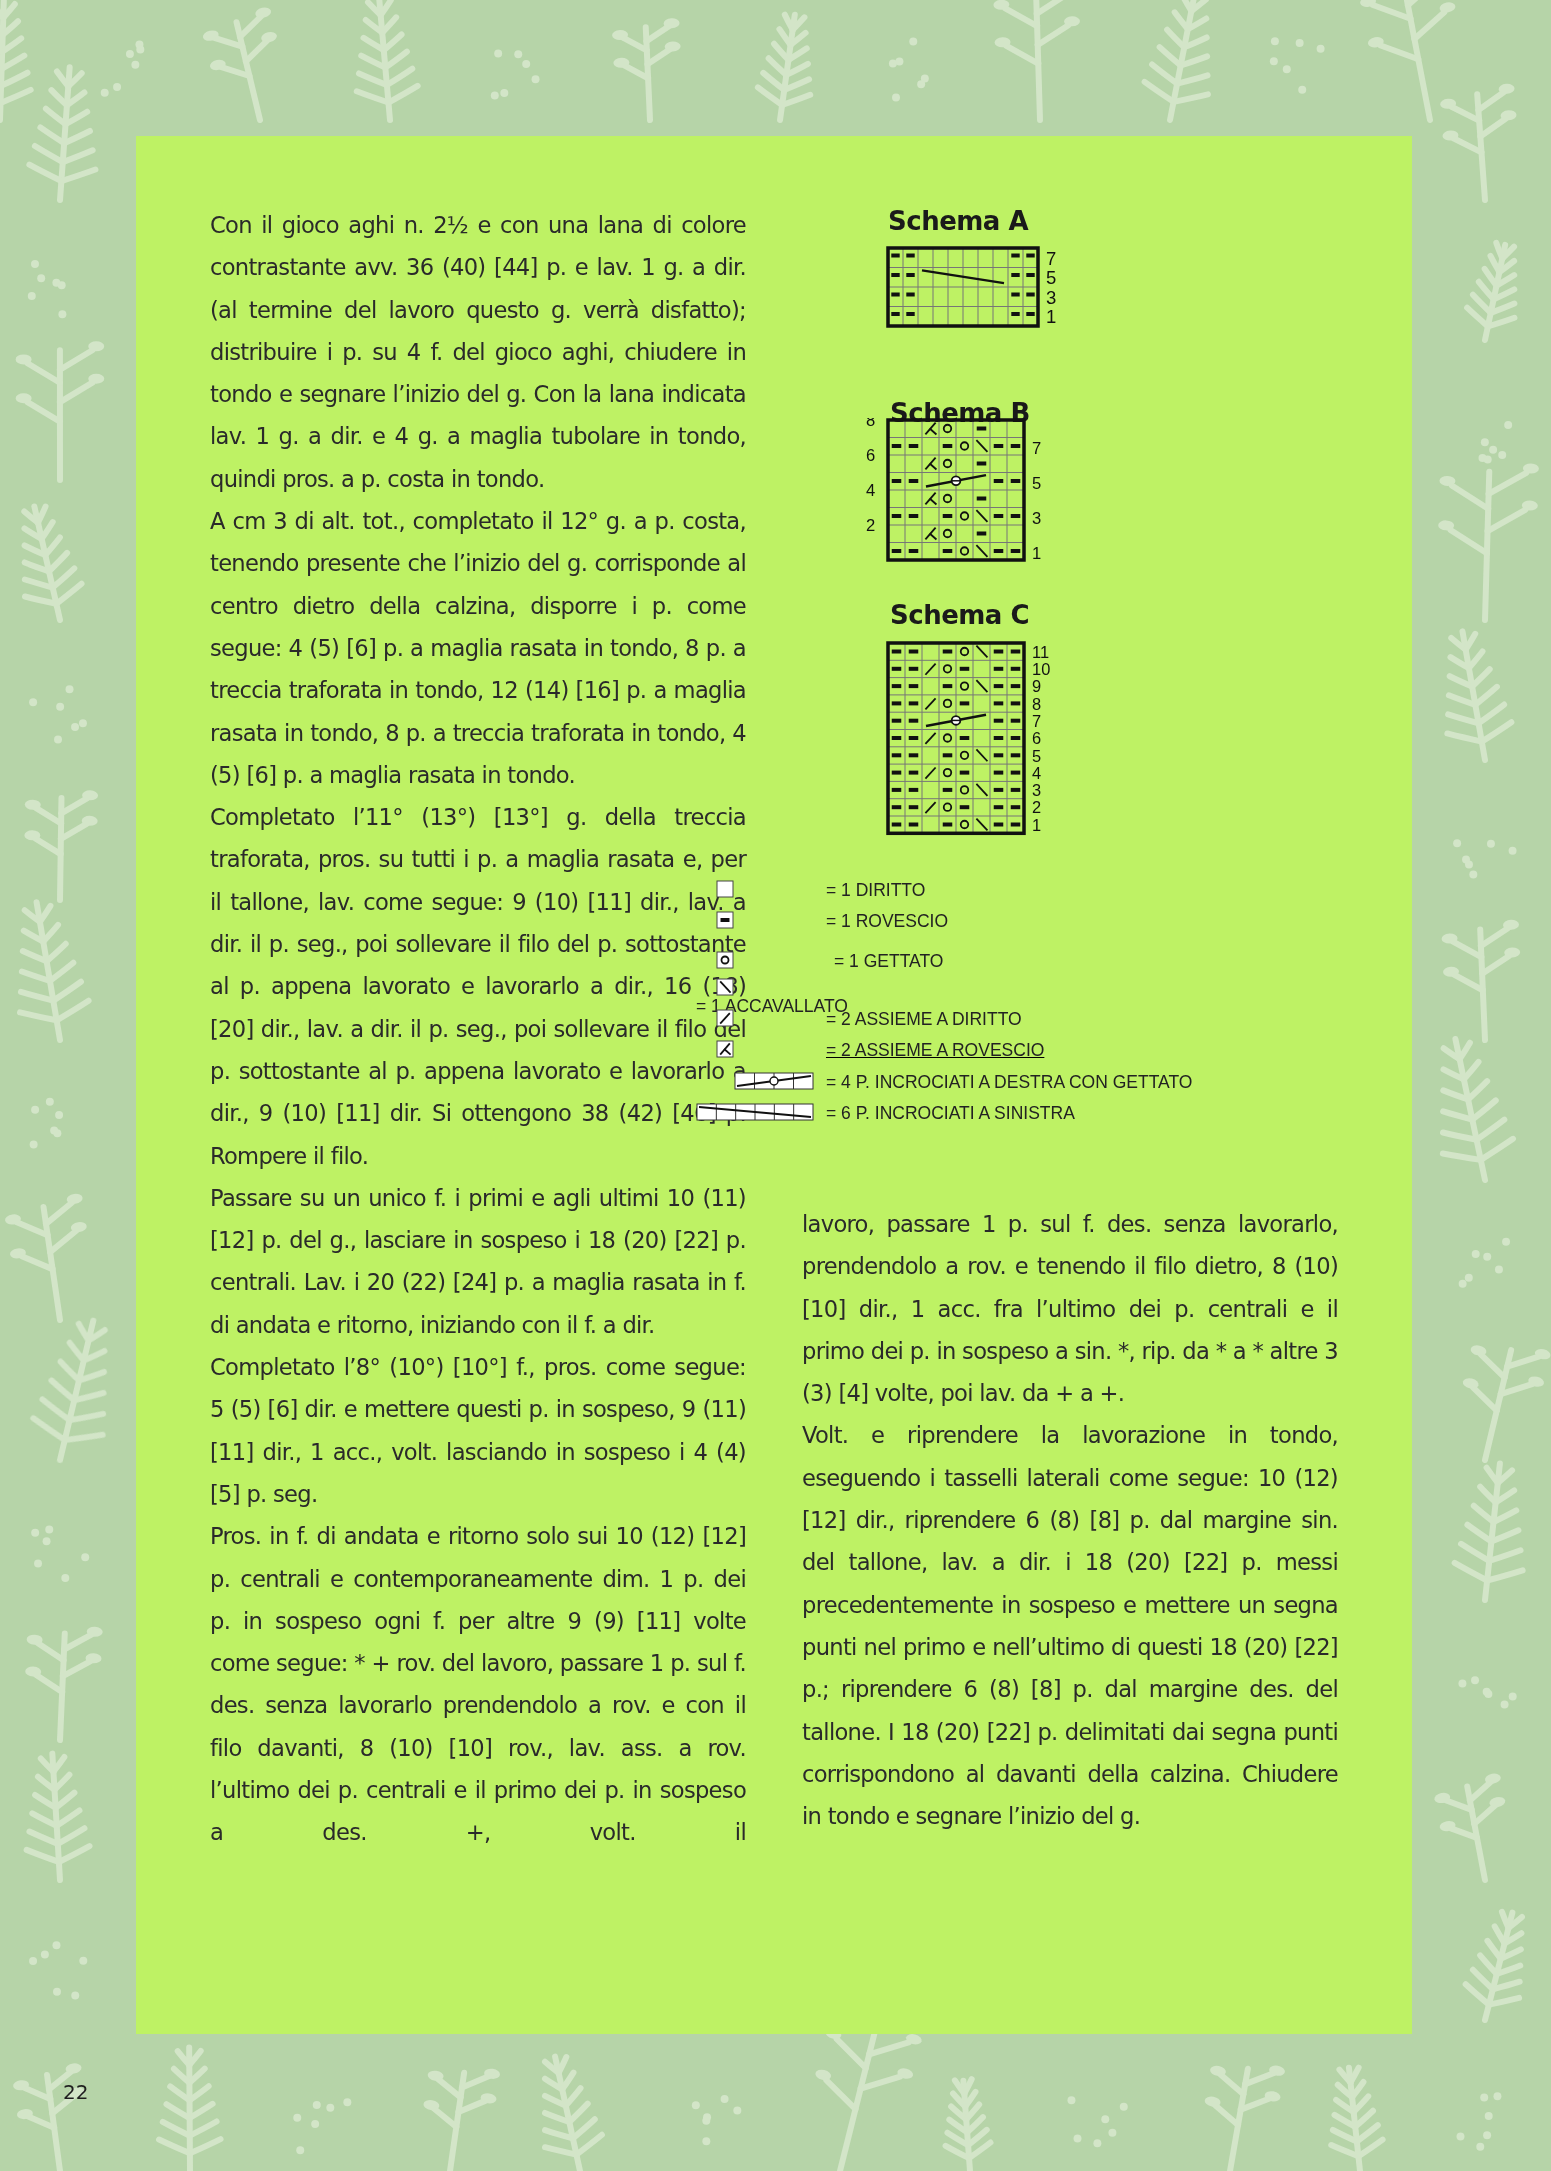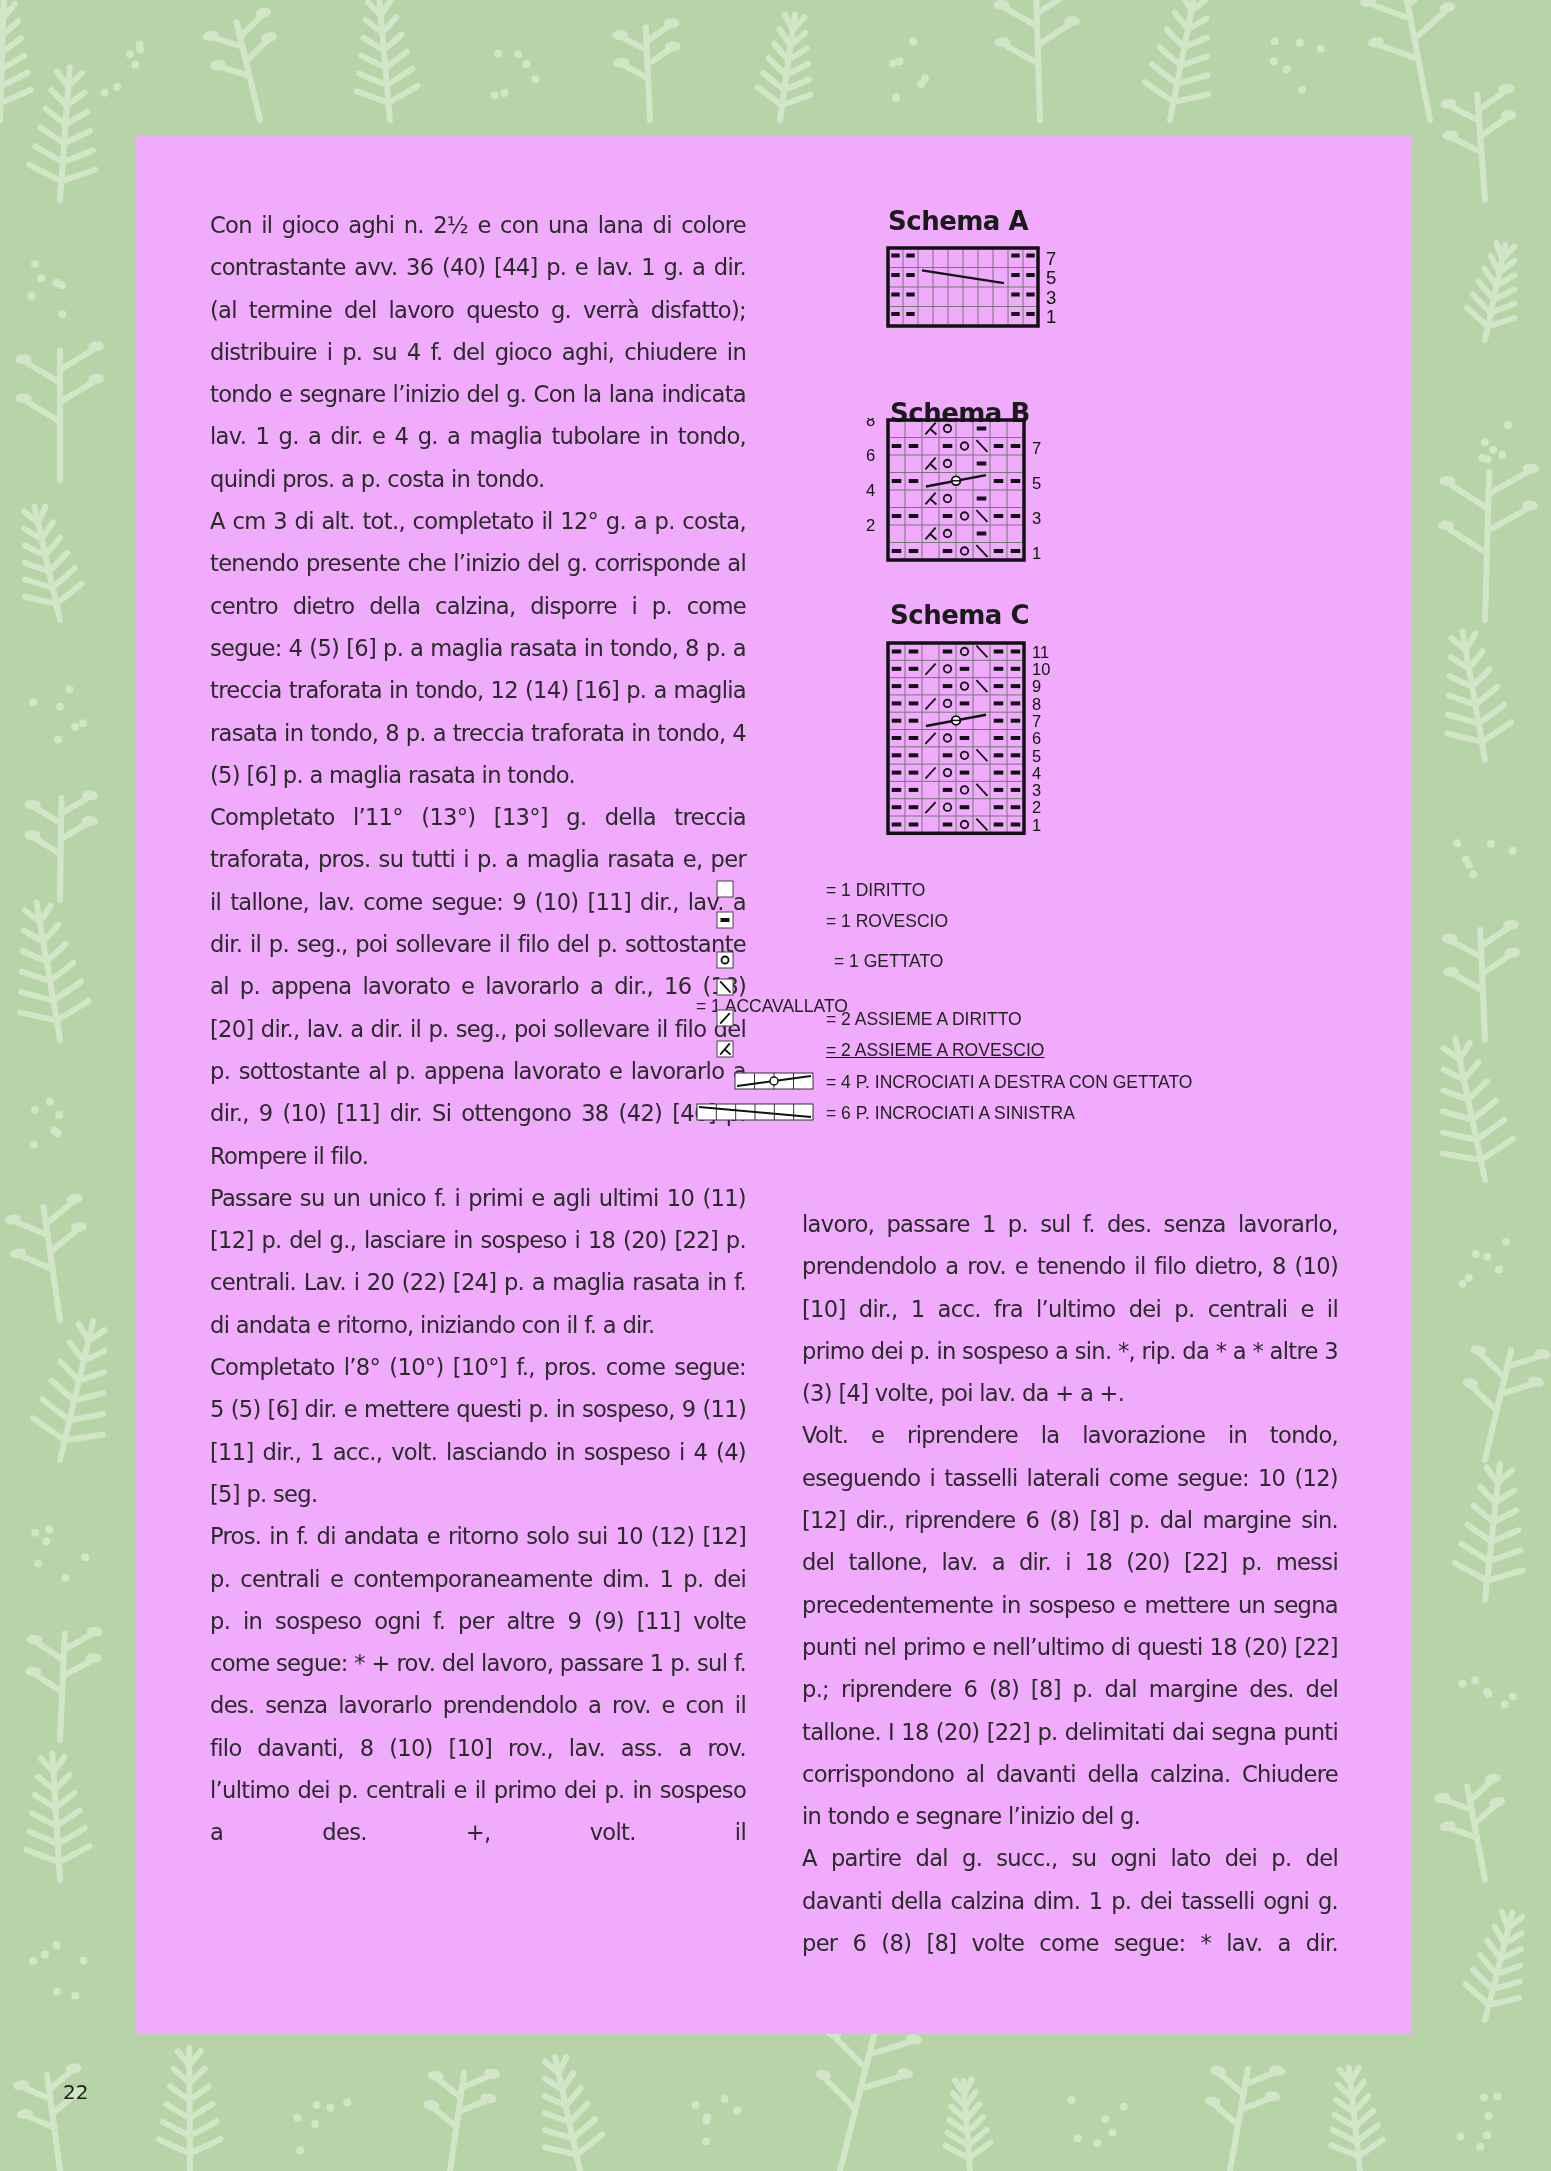--- a/index.html
+++ b/index.html
@@ -4,21 +4,21 @@
 <style>
   html, body { margin: 0; padding: 0; }
   body {
     width: 1551px; height: 2171px; position: relative; overflow: hidden;
     background: #b6d4a8;
     font-family: "DejaVu Sans", sans-serif;
   }
   .bg-deco { position: absolute; left: 0; top: 0; width: 1551px; height: 2171px; }
   .panel {
     position: absolute; left: 136px; top: 136px; width: 1276px; height: 1898px;
-    background: #f0abfc;
+    background: #bef264;
   }
   .col {
     position: absolute; color: #2a2a2a;
     font-family: "DejaVu Sans", sans-serif;
     font-size: 22.6px; line-height: 42.3px; letter-spacing: -0.7px;
     text-align: justify;
   }
   .col p { margin: 0; }
   .col-left { left: 74px; top: 68px; width: 536px; }
   .col-right { left: 666px; top: 1043px; width: 536px; margin-top: 24px; }
@@ -929,17 +929,16 @@
             <line x1="3" y1="4" x2="115" y2="14" stroke="#111" stroke-width="1.8"></line>
           </svg>
         </span>
         <span class="txt">= 6 P. INCROCIATI A SINISTRA</span>
       </div>
   </div>
 
   <div class="col col-right">
     <p>lavoro, passare 1 p. sul f. des. senza lavorarlo, prendendolo a rov. e tenendo il filo dietro, 8 (10) [10] dir., 1 acc. fra l’ultimo dei p. centrali e il primo dei p. in sospeso a sin. *, rip. da * a * altre 3 (3) [4] volte, poi lav. da + a +.</p>
     <p>Volt. e riprendere la lavorazione in tondo, eseguendo i tasselli laterali come segue: 10 (12) [12] dir., riprendere 6 (8) [8] p. dal margine sin. del tallone, lav. a dir. i 18 (20) [22] p. messi precedentemente in sospeso e mettere un segna punti nel primo e nell’ultimo di questi 18 (20) [22] p.; riprendere 6 (8) [8] p. dal margine des. del tallone. I 18 (20) [22] p. delimitati dai segna punti corrispondono al davanti della calzina. Chiudere in tondo e segnare l’inizio del g.</p>
-    <p style="text-align-last: justify;">A partire dal g. succ., su ogni lato dei p. del davanti della calzina dim. 1 p. dei tasselli ogni g. per 6 (8) [8] volte come segue: * lav. a dir.</p>
   </div>
 </div>
 
 <div class="page-num">22</div>
 
 </body></html>

